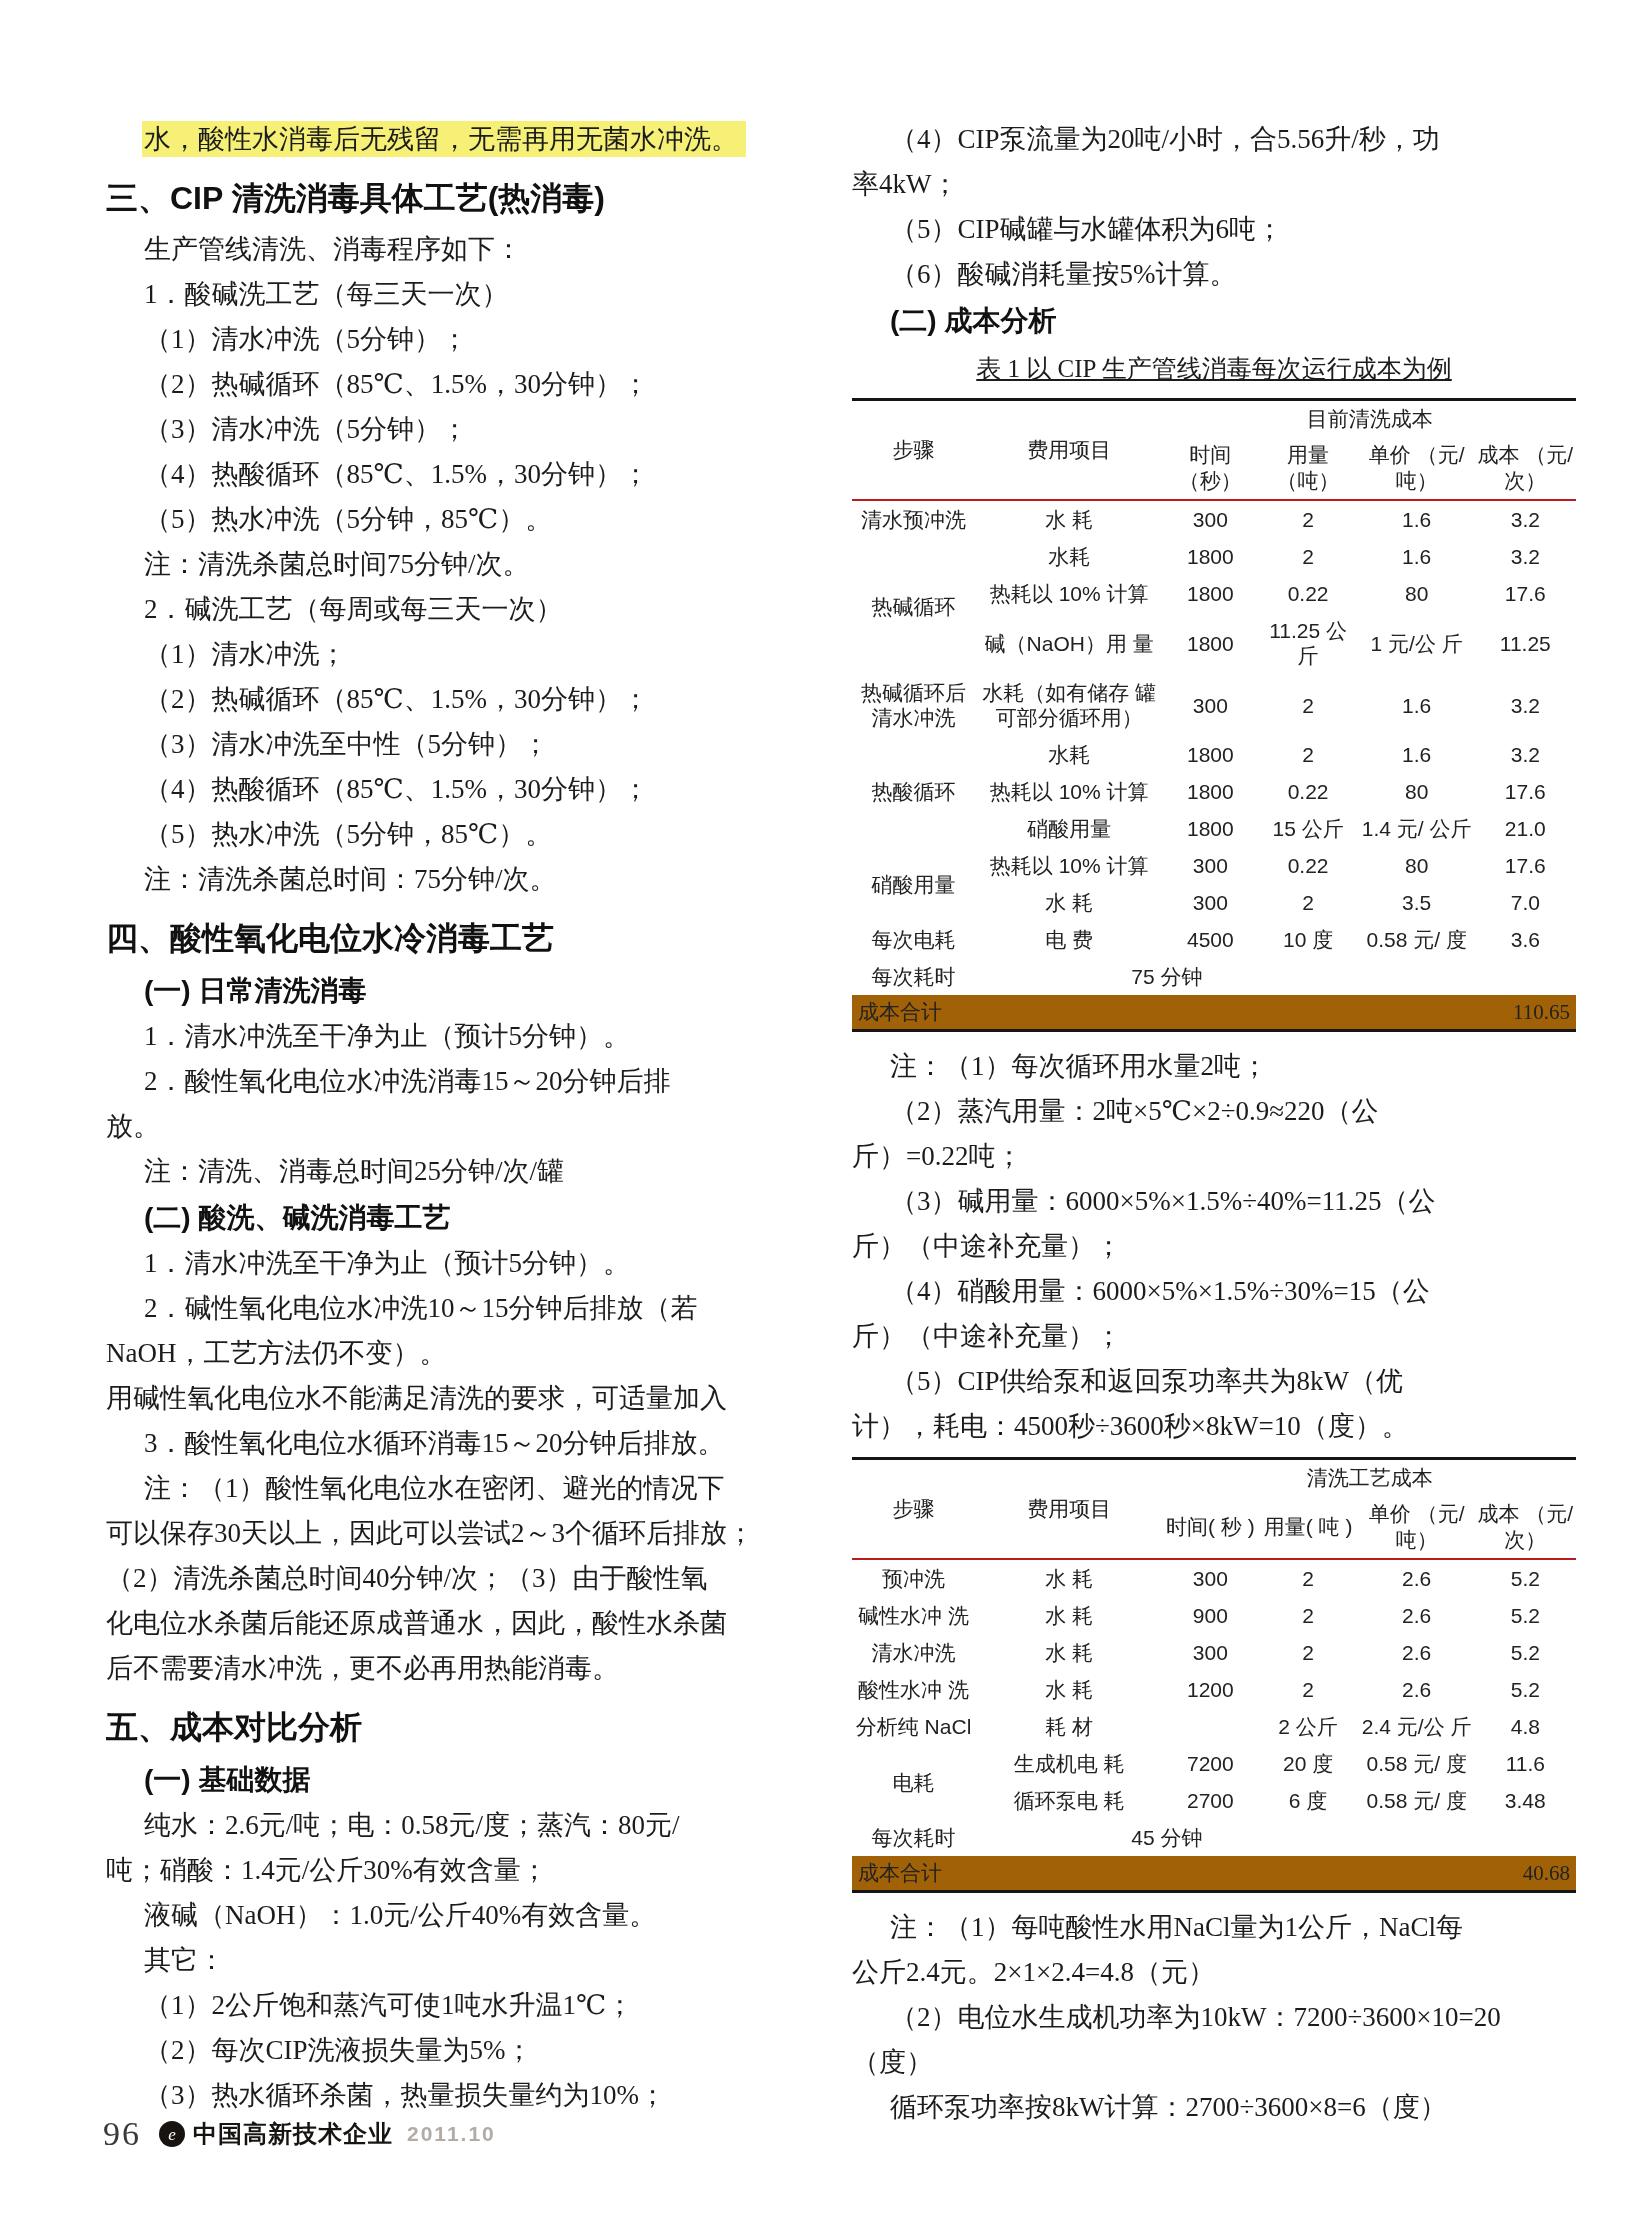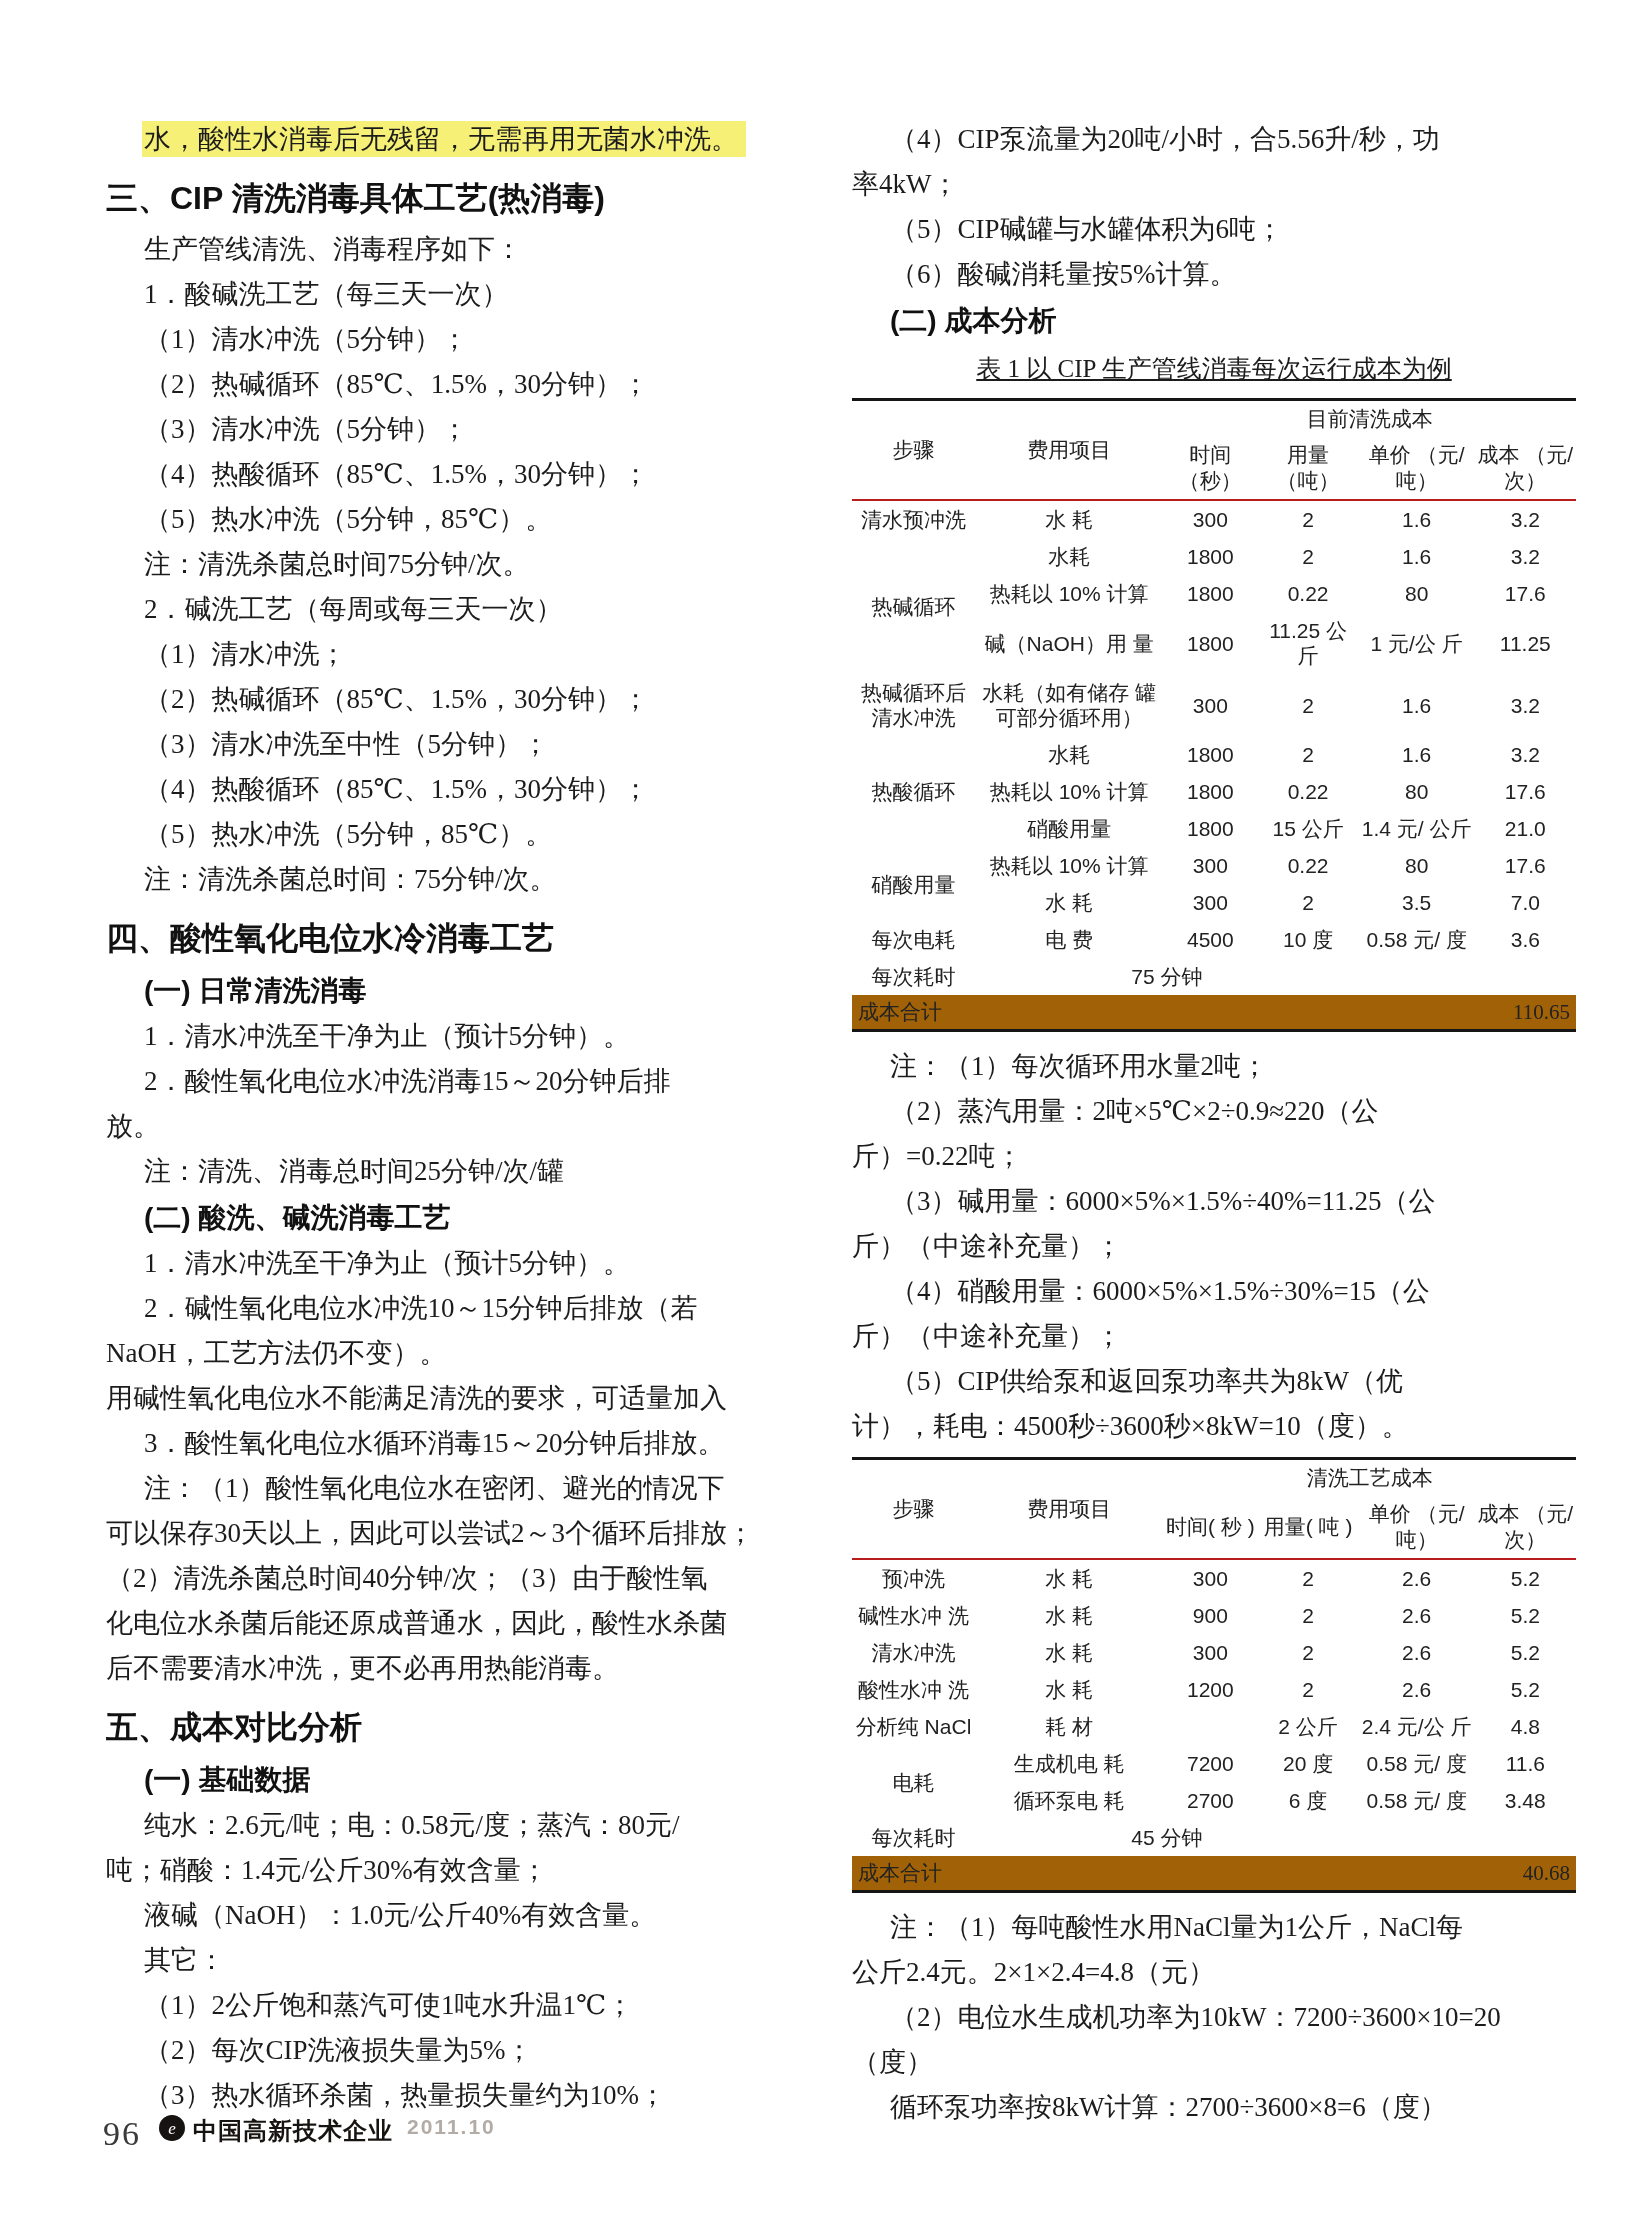--- a/index.html
+++ b/index.html
@@ -30,21 +30,21 @@
     font-family:"Liberation Sans","DejaVu Sans",sans-serif;font-size:21px;color:#222;
     border-top:3px solid #151515;border-bottom:3px solid #151515;
   }
   table.cost th{font-weight:400;padding:5px 2px;text-align:center;vertical-align:middle;line-height:26px;}
   table.cost .hdr-sep{border-bottom:2px solid #b91c1c;}
   table.cost td{padding:6px 3px;text-align:center;vertical-align:middle;line-height:25px;}
   table.cost .total-row td{background:#a16207;padding:4px 6px;line-height:26px;font-family:Liberation Serif, serif;}
   table.cost .total-label{text-align:left;}
   table.cost .total-value{text-align:right;}
   .footer{
-    position:absolute;left:103px;top:2115px;display:flex;align-items:flex-start;
+    position:absolute;left:103px;top:2115px;display:flex;align-items:center;
     font-family:"Liberation Serif","DejaVu Serif",serif;
   }
   .pageno{font-size:34px;color:#3a3a3a;letter-spacing:2px;}
   .logo-circle{
     width:26px;height:26px;border-radius:50%;background:#161310;margin:0 8px 0 18px;
     display:inline-flex;align-items:center;justify-content:center;flex:0 0 auto;
   }
   .logo-glyph{color:#fff;font-size:17px;font-style:italic;font-family:"Liberation Serif",serif;line-height:1;}
   .journal{
     font-family:"Liberation Sans","DejaVu Sans",sans-serif;font-weight:bold;

